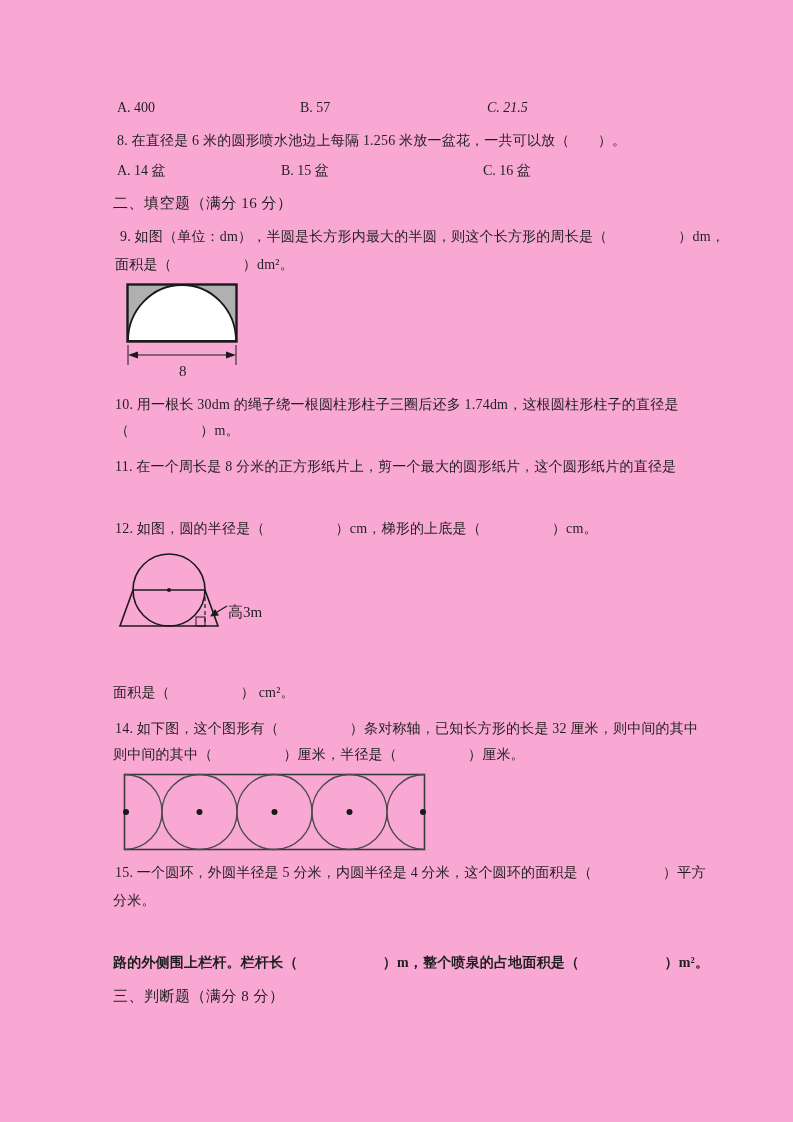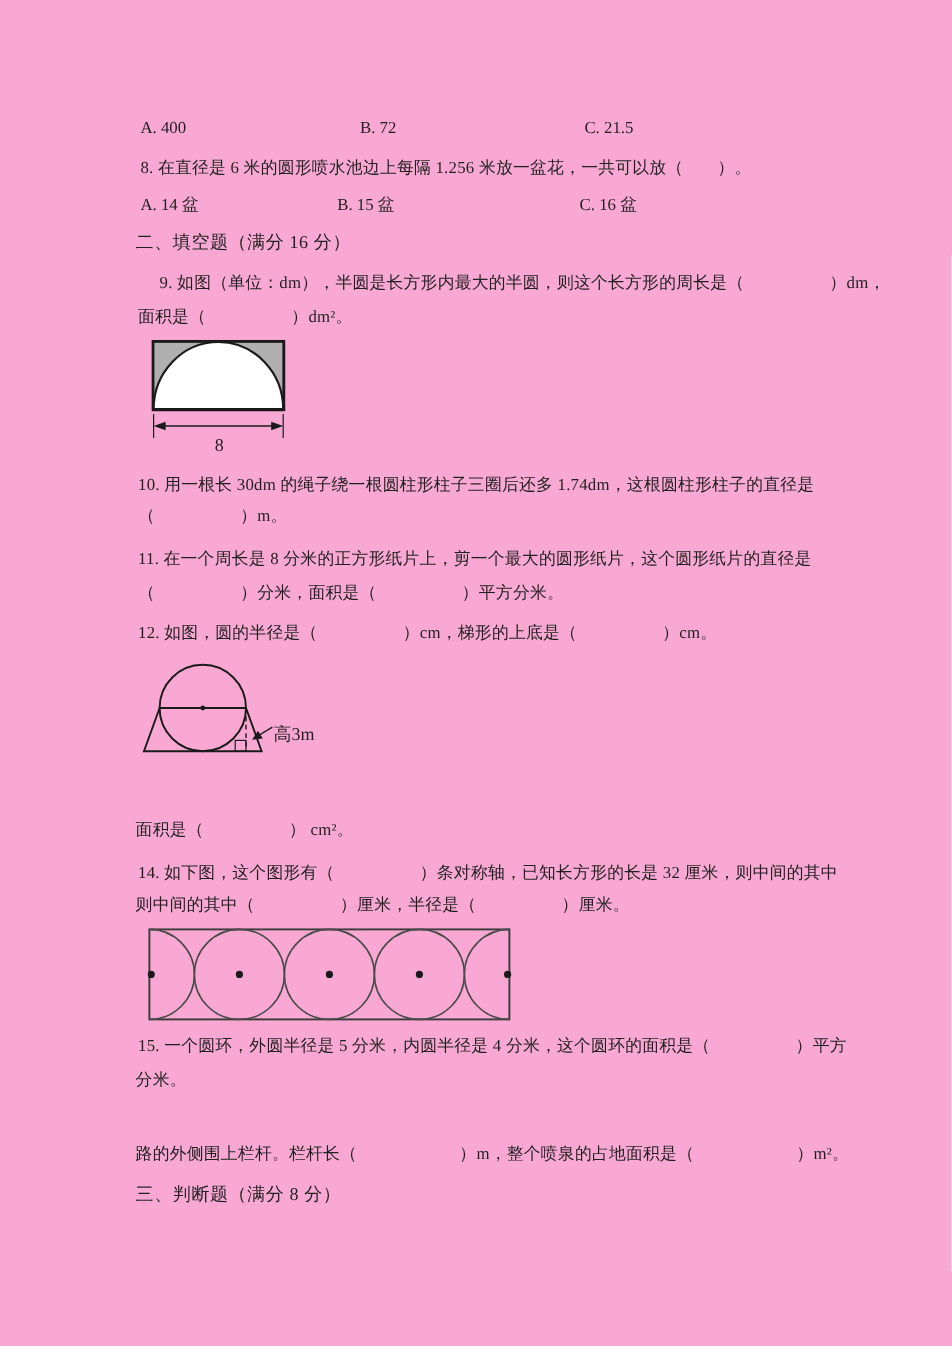--- a/index.html
+++ b/index.html
@@ -29,52 +29,51 @@
   svg { position:absolute; display:block; }
   svg text { font-family:"Liberation Serif","DejaVu Serif",serif; fill:#1f1f1f; }
 </style>
 </head>
 <body>
 
 <div class="page">
 
   <div class="optrow" style="top:100px;">
     <span style="left:117px;">A. 400</span>
-    <span style="left:300px;">B. 72</span>
-    <span style="left:487px;">C. 21.5</span>
+    <span style="left:300px;">B. 57</span>
+    <span style="left:487px;font-style:italic;">C. 21.5</span>
   </div>
 
   <div class="line" style="left:117px; top:130px;">8. 在直径是 6 米的圆形喷水池边上每隔 1.256 米放一盆花，一共可以放（　　）。</div>
   <div class="optrow" style="top:162px;">
     <span style="left:117px;">A. 14 盆</span>
     <span style="left:281px;">B. 15 盆</span>
     <span style="left:483px;">C. 16 盆</span>
   </div>
 
   <div class="line heading" style="left:113px; top:193px;">二、填空题（满分 16 分）</div>
 
-  <div class="line" style="left:133px; top:226px;text-align:center;">9. 如图（单位：dm），半圆是长方形内最大的半圆，则这个长方形的周长是（　　　　　）dm，</div>
+  <div class="line" style="left:120px; top:226px;text-align:center;">9. 如图（单位：dm），半圆是长方形内最大的半圆，则这个长方形的周长是（　　　　　）dm，</div>
   <div class="line" style="left:115px; top:254px;">面积是（　　　　　）dm²。</div>
 
   <svg style="left:126px; top:283px;" width="116" height="96" viewBox="0 0 116 96">
     <rect x="1.5" y="1.5" width="109" height="57" fill="#b0b0b0" stroke="#1a1a1a" stroke-width="2.4"></rect>
     <path d="M 2,58 A 54,56 0 0 1 110,58 Z" fill="#ffffff" stroke="#1a1a1a" stroke-width="1.8"></path>
     <line x1="2" y1="62" x2="2" y2="82" stroke="#1a1a1a" stroke-width="1"></line>
     <line x1="110" y1="62" x2="110" y2="82" stroke="#1a1a1a" stroke-width="1"></line>
     <line x1="6" y1="72" x2="106" y2="72" stroke="#1a1a1a" stroke-width="1.2"></line>
     <path d="M 2,72 L 12,68.5 L 12,75.5 Z" fill="#1a1a1a"></path>
     <path d="M 110,72 L 100,68.5 L 100,75.5 Z" fill="#1a1a1a"></path>
     <text x="53" y="93" font-size="15">8</text>
   </svg>
 
   <div class="line" style="left:115px; top:394px;">10. 用一根长 30dm 的绳子绕一根圆柱形柱子三圈后还多 1.74dm，这根圆柱形柱子的直径是</div>
   <div class="line" style="left:115px; top:420px;">（　　　　　）m。</div>
 
   <div class="line" style="left:115px; top:456px;">11. 在一个周长是 8 分米的正方形纸片上，剪一个最大的圆形纸片，这个圆形纸片的直径是</div>
-  <div class="line" style="left:115px; top:484px;">（　　　　　）分米，面积是（　　　　　）平方分米。</div>
 
   <div class="line" style="left:115px; top:518px;">12. 如图，圆的半径是（　　　　　）cm，梯形的上底是（　　　　　）cm。</div>
 
   <svg style="left:115px; top:549px;" width="185" height="92" viewBox="0 0 185 92">
     <circle cx="54" cy="41" r="36" fill="none" stroke="#1a1a1a" stroke-width="1.6"></circle>
     <line x1="18" y1="41" x2="90" y2="41" stroke="#1a1a1a" stroke-width="1.6"></line>
     <circle cx="54" cy="41" r="2" fill="#1a1a1a"></circle>
     <path d="M 18,41 L 5,77 L 103,77 L 90,41" fill="none" stroke="#1a1a1a" stroke-width="1.6"></path>
     <line x1="90" y1="41" x2="90" y2="77" stroke="#1a1a1a" stroke-width="1.2" stroke-dasharray="4,3"></line>
     <rect x="81" y="68" width="9" height="9" fill="none" stroke="#1a1a1a" stroke-width="1"></rect>
@@ -98,17 +97,17 @@
     <circle cx="3" cy="39" r="3" fill="#1a1a1a"></circle>
     <circle cx="76.5" cy="39" r="3" fill="#1a1a1a"></circle>
     <circle cx="151.5" cy="39" r="3" fill="#1a1a1a"></circle>
     <circle cx="226.5" cy="39" r="3" fill="#1a1a1a"></circle>
     <circle cx="300" cy="39" r="3" fill="#1a1a1a"></circle>
   </svg>
 
   <div class="line" style="left:115px; top:862px;">15. 一个圆环，外圆半径是 5 分米，内圆半径是 4 分米，这个圆环的面积是（　　　　　）平方</div>
   <div class="line" style="left:113px; top:890px;">分米。</div>
 
-  <div class="line" style="left:113px; top:952px;">路的外侧围上栏杆。栏杆长（　　　　　　）m，整个喷泉的占地面积是（　　　　　　）m²。</div>
+  <div class="line" style="left:113px; top:952px;font-weight:bold;">路的外侧围上栏杆。栏杆长（　　　　　　）m，整个喷泉的占地面积是（　　　　　　）m²。</div>
 
   <div class="line heading" style="left:113px; top:986px;">三、判断题（满分 8 分）</div>
 
 </div>
 
 </body></html>

